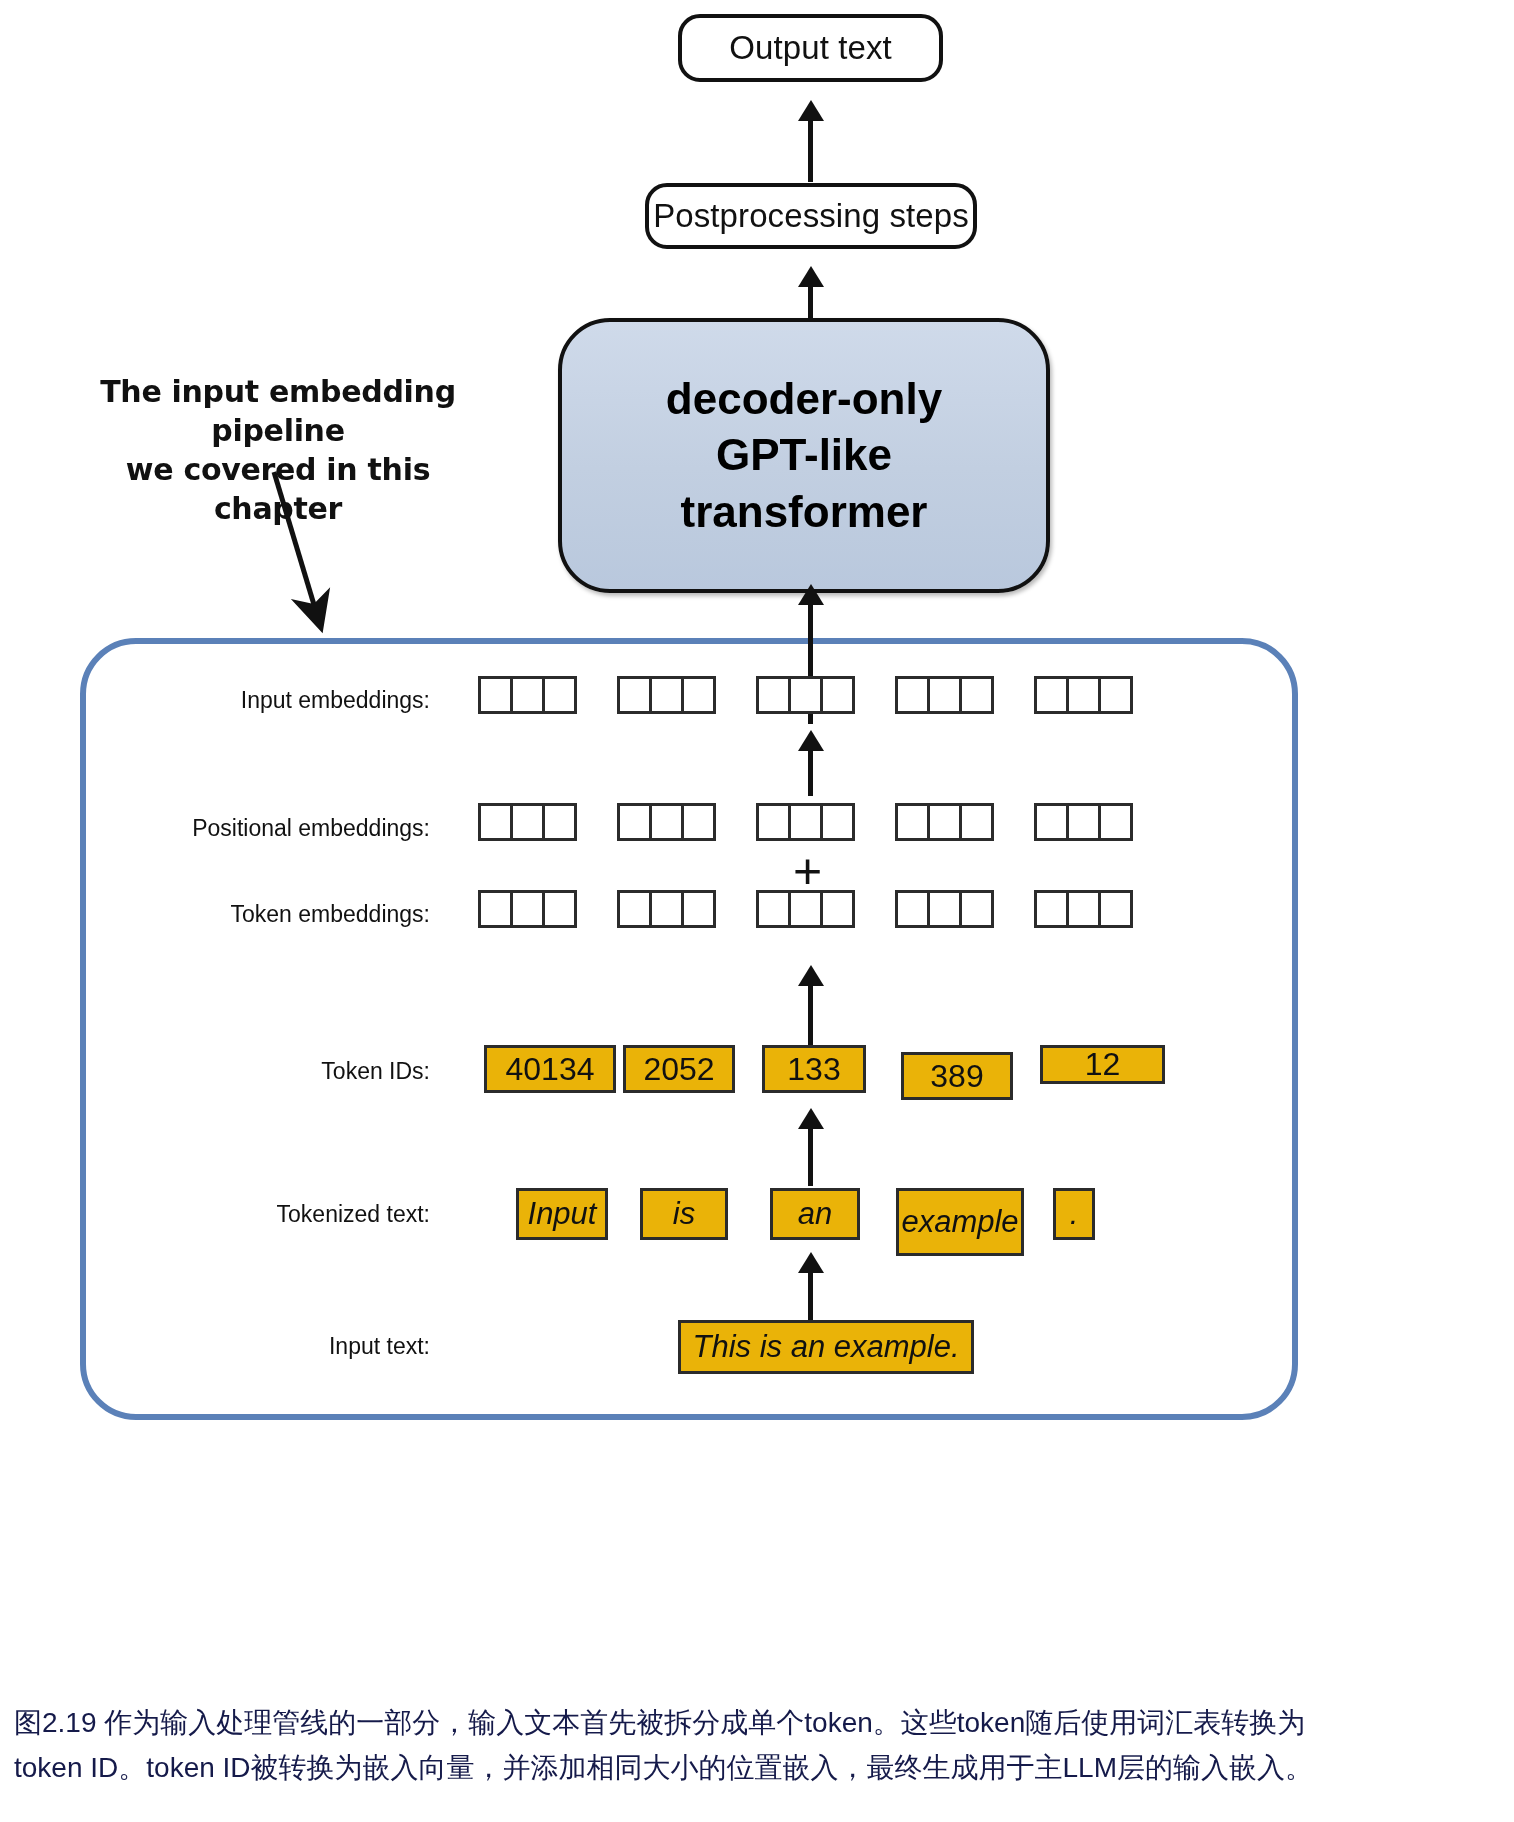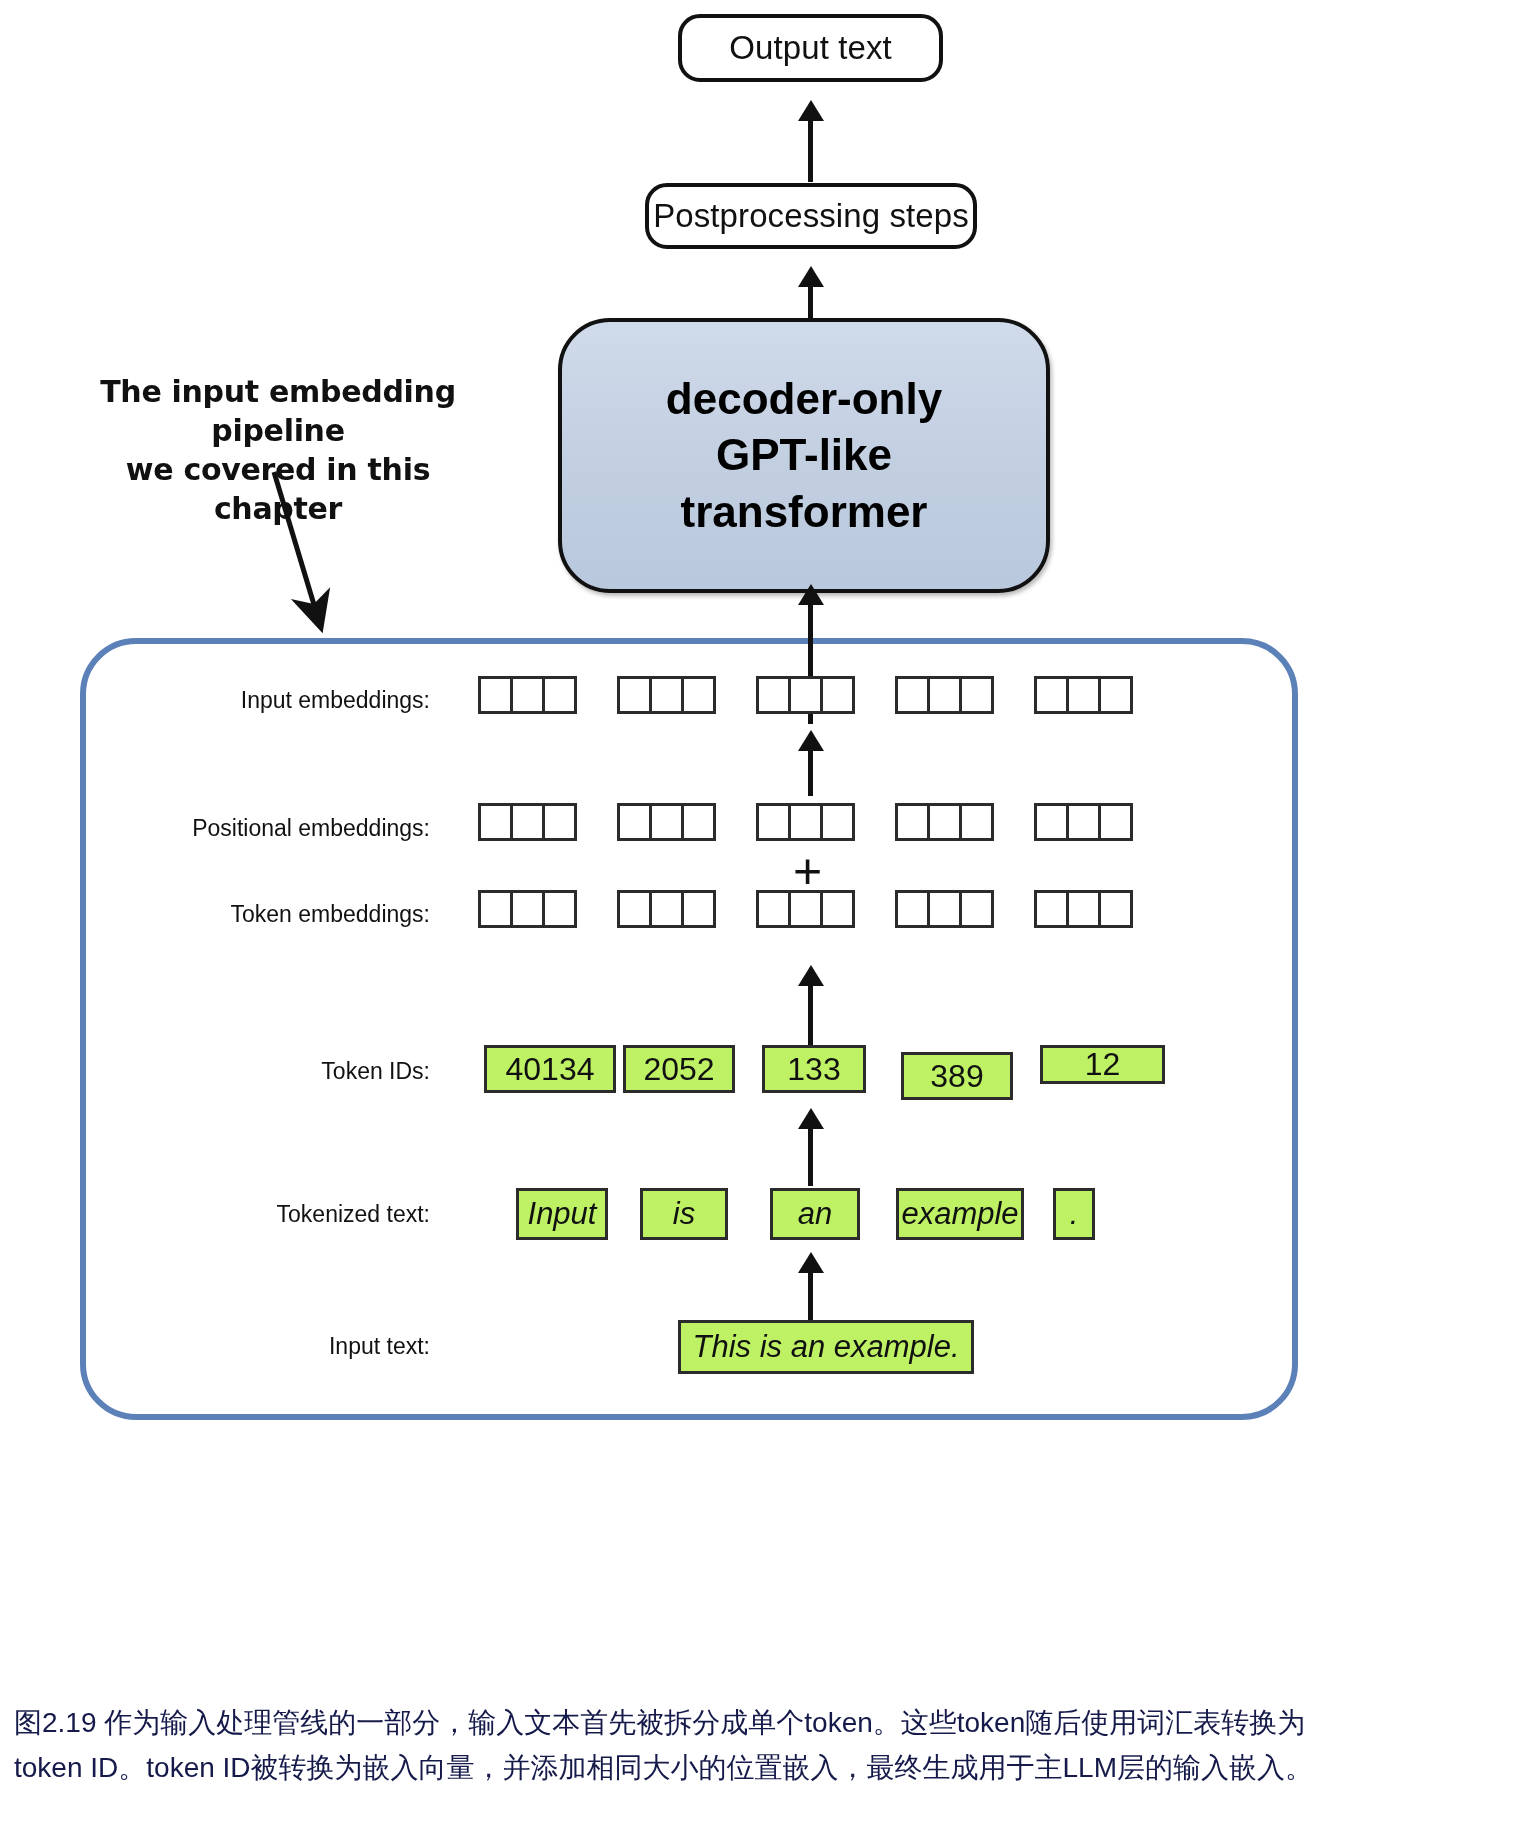--- a/index.html
+++ b/index.html
@@ -43,21 +43,21 @@
   
   .cellgroup{position:absolute;display:flex;}
   .cell{
     width:35px;height:38px;border:3px solid #2b2b2b;background:#fff;
     box-sizing:border-box;margin-right:-3px;
   }
   .cell:last-child{margin-right:0;}
 
   
   .valbox{
-    border:3px solid #2b2b2b;background:#bef264;box-sizing:border-box;
+    border:3px solid #2b2b2b;background:#eab308;box-sizing:border-box;
     display:flex;align-items:center;justify-content:center;
     font-size:32px;color:#111;white-space:nowrap;
   }
   .valbox.ital{font-style:italic;font-size:31px;}
 
   
   .vline{position:absolute;background:#111;width:5px;}
   .vhead{
     position:absolute;width:0;height:0;
     border-left:13px solid transparent;border-right:13px solid transparent;
@@ -248,21 +248,21 @@
   <div class="vhead" style="left:798px;top:1108px;"></div>
   <div class="vline" style="left:808px;top:1126px;height:60px;"></div>
 
   <div class="abs row-label" style="left:160px;top:1193px;width:270px;height:42px;">
     <span>Tokenized text:</span>
   </div>
   <div id="row-tokenized_text">
       <div class="abs valbox ital" style="left: 516px; top: 1188px; width: 92px; height: 52px;">Input</div>
       <div class="abs valbox ital" style="left: 640px; top: 1188px; width: 88px; height: 52px;">is</div>
       <div class="abs valbox ital" style="left: 770px; top: 1188px; width: 90px; height: 52px;">an</div>
-      <div class="abs valbox ital" style="left: 896px; top: 1188px; width: 128px; height: 52px;">example</div>
+      <div class="abs valbox ital" style="left: 896px; top: 1188px; width: 128px; height: 68px;">example</div>
       <div class="abs valbox ital" style="left: 1053px; top: 1188px; width: 42px; height: 52px;">.</div>
     </div>
 
   <div class="vhead" style="left:798px;top:1252px;"></div>
   <div class="vline" style="left:808px;top:1270px;height:58px;"></div>
 
   <div class="abs row-label" style="left:200px;top:1325px;width:230px;height:42px;">
     <span>Input text:</span>
   </div>
   <div id="row-input_text">

